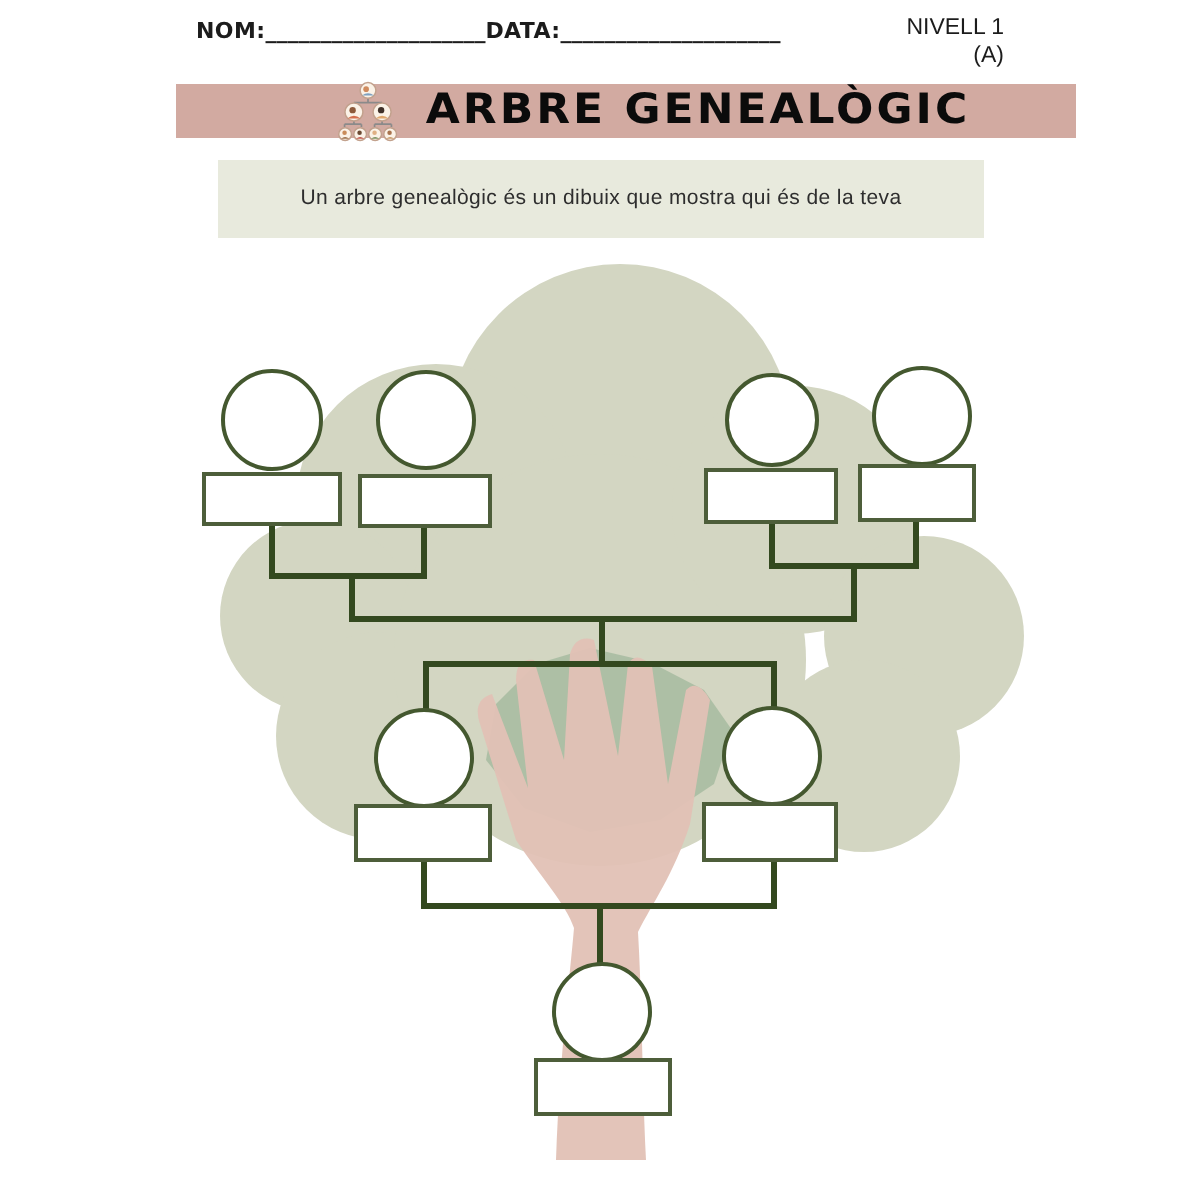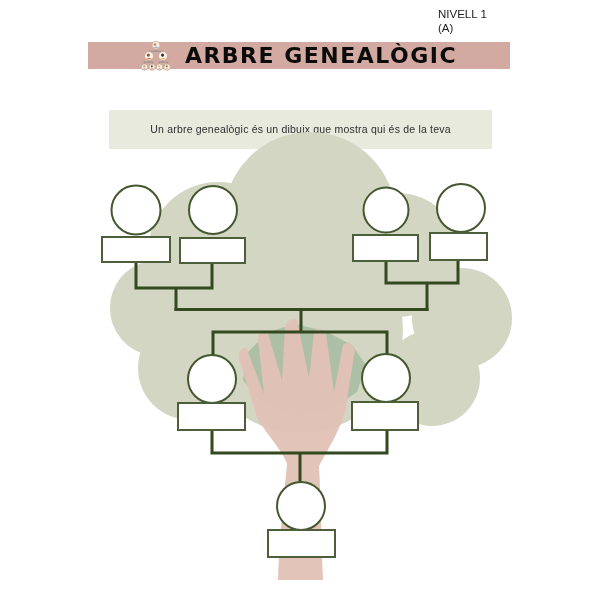--- a/index.html
+++ b/index.html
@@ -20,58 +20,62 @@
     font-family:"Liberation Sans",sans-serif;color:var(--text);
   }
   
   .header-row{
     position:absolute;left:98px;top:9px;width:360px;
     font-family:"DejaVu Sans",sans-serif;font-weight:700;font-size:11px;
     white-space:nowrap;letter-spacing:.2px;
   }
   .wline{font-weight:700;letter-spacing:0;}
   .level{
-    position:absolute;left:438px;top:7px;width:64px;text-align:left;
+    position:absolute;left:438px;top:7px;width:64px;text-align:right;
     font-size:11.5px;line-height:14px;font-family:"Liberation Sans",sans-serif;
   }
   
   .title-bar{
     position:absolute;left:88px;top:42px;width:422px;height:27px;
     background:var(--title-bar-bg);
     display:flex;align-items:center;justify-content:center;gap:14px;
     overflow:visible;
+    padding-left:28px;
   }
   .tree-icon{width:30px;height:32px;margin-top:1px;flex:0 0 auto;}
   .title{
     font-family:"DejaVu Sans",sans-serif;font-weight:700;font-size:22px;
     letter-spacing:1.5px;color:#0b0b0b;white-space:nowrap;transform:scaleY(.95);
   }
   
   .instructions{
     position:absolute;left:109px;top:80px;width:383px;height:39px;
     background:var(--instruction-bg);
     display:flex;flex-direction:column;align-items:center;justify-content:center;
-    font-size:10.5px;line-height:15px;color:#2e2e2e;letter-spacing:.2px;margin-top:30px;
+    font-size:10.5px;line-height:15px;color:#2e2e2e;letter-spacing:.2px;
   }
   
   .tree-svg{position:absolute;left:0;top:0;width:600px;height:600px;}
   .foliage{fill:var(--foliage);}
   .foliage-dark{fill:var(--foliage-dark);opacity:.9;}
   .trunk{fill:var(--trunk);fill-opacity:.95;}
   .connector{stroke:var(--connector);stroke-width:3;fill:none;}
   .node-circle{fill:var(--node-fill);stroke:var(--node-stroke);stroke-width:2;}
   .node-box{fill:var(--node-fill);stroke:var(--box-stroke);stroke-width:2;}
   .icon-line{stroke:#8a8a8a;stroke-width:.9;fill:none;}
   .icon-face{fill:#fbf2e7;stroke:#c2a18d;stroke-width:.8;}
 </style>
 </head>
 <body>
 
 <div class="page">
 
+  <div class="header-row">
+    <span>NOM:</span><span class="wline">____________________</span><span>DATA:</span><span class="wline">____________________</span>
+  </div>
 
   <div class="level">
     <div>NIVELL 1</div>
     <div>(A)</div>
   </div>
 
   <div class="title-bar">
     <svg class="tree-icon" viewBox="0 0 32 34">
       <path class="icon-line" d="M16 9.5 V12 M8.5 12 H23.5 M8.5 12 V13.5 M23.5 12 V13.5"></path>
       <path class="icon-line" d="M8.5 21.5 V23.5 M3.5 23.5 H12.5 M3.5 23.5 V25 M12.5 23.5 V25"></path>

